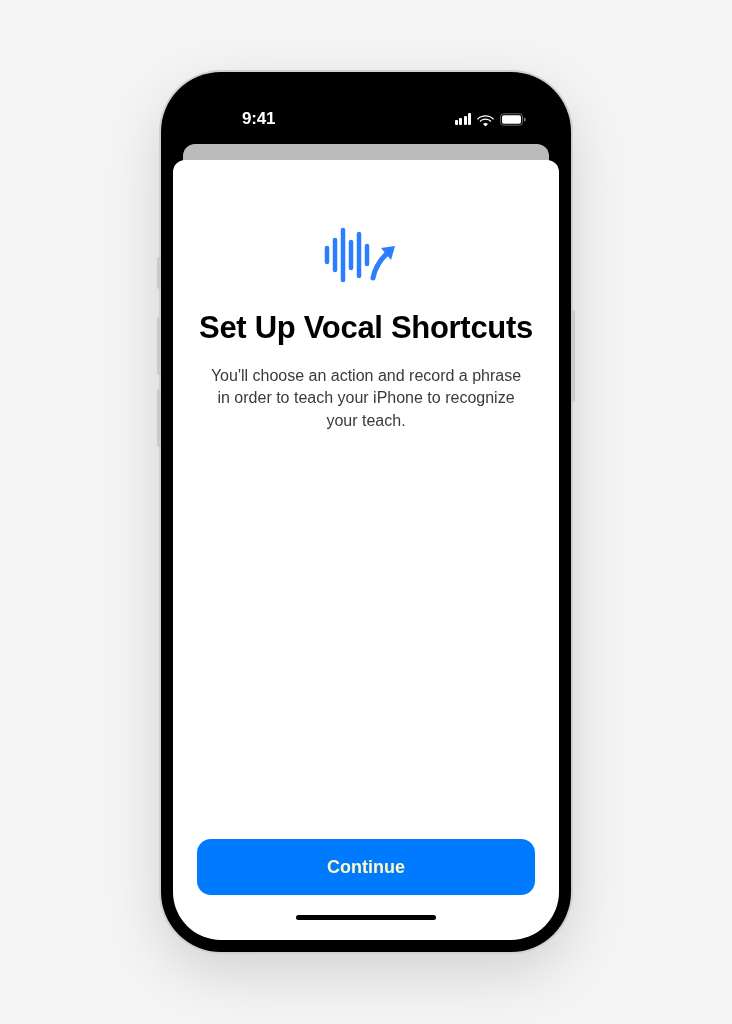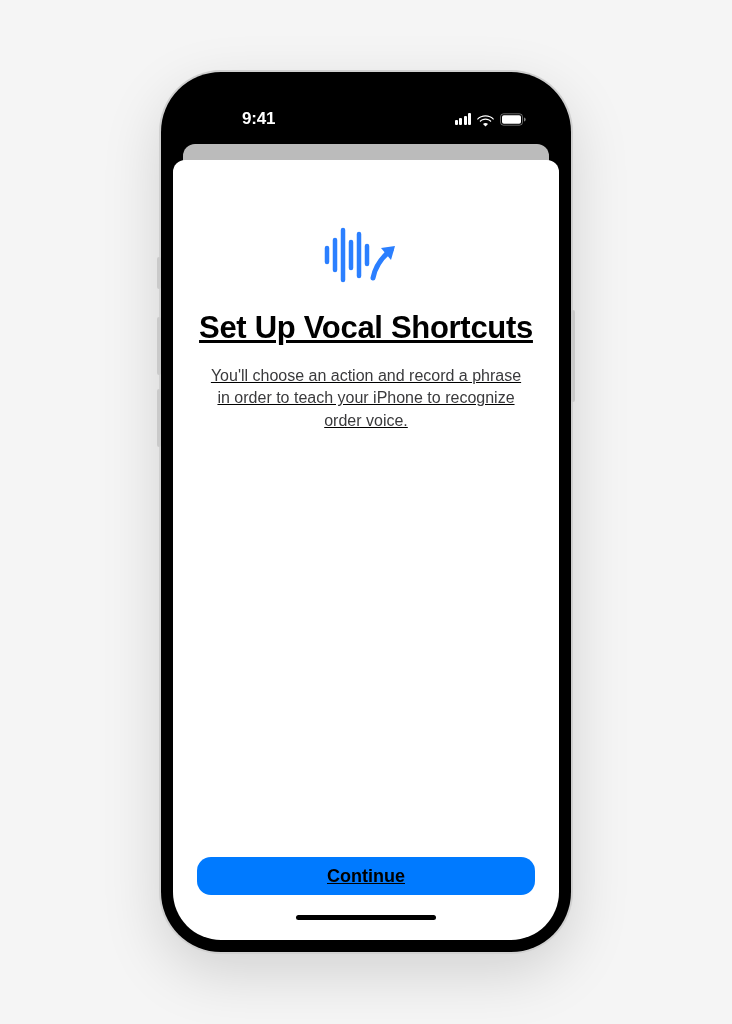--- a/index.html
+++ b/index.html
@@ -142,21 +142,20 @@
       position: absolute;
       top: 76px;
       left: 0;
       right: 0;
       bottom: 0;
       background: #fff;
       border-radius: 12px 12px 0 0;
       display: flex;
       flex-direction: column;
       padding: 28px 24px 20px 24px;
-      text-decoration: underline;
     }
 
     .sheet-behind {
       position: absolute;
       top: 60px;
       left: 10px;
       right: 10px;
       height: 40px;
       background: #bbb;
       border-radius: 12px 12px 0 0;
@@ -191,24 +190,24 @@
       line-height: 1.42;
       padding: 0 12px;
     }
 
     .spacer {
       flex: 1;
     }
 
     .continue-button {
       background: #007aff;
-      color: #000000;
+      color: #fef9c3;
       border: none;
       border-radius: 14px;
-      height: 38px;
+      height: 56px;
       font-size: 18px;
       font-weight: 600;
       cursor: pointer;
       width: 100%;
       margin-bottom: 14px;
     }
 
     .home-indicator {
       width: 140px;
       height: 5px;
@@ -272,21 +271,21 @@
             <line x1="38" y1="14" x2="38" y2="56"></line>
             <line x1="46" y1="26" x2="46" y2="44"></line>
           </g>
           <path d="M52 58 Q 55 42, 70 30" stroke="#2b7fff" stroke-width="5" stroke-linecap="round" fill="none"></path>
           <path d="M60 28 L 74 26 L 70 40 Z" fill="#2b7fff"></path>
         </svg>
       </div>
 
       <h1 class="page-title">Set Up Vocal Shortcuts</h1>
 
-      <p class="page-description">You'll choose an action and record a phrase in order to teach your iPhone to recognize order voice.</p>
+      <p class="page-description">You'll choose an action and record a phrase in order to teach your iPhone to recognize your teach.</p>
 
       <div class="spacer"></div>
 
       <button class="continue-button">Continue</button>
 
       <div class="home-indicator"></div>
     </div>
   </div>
 </div>
 

